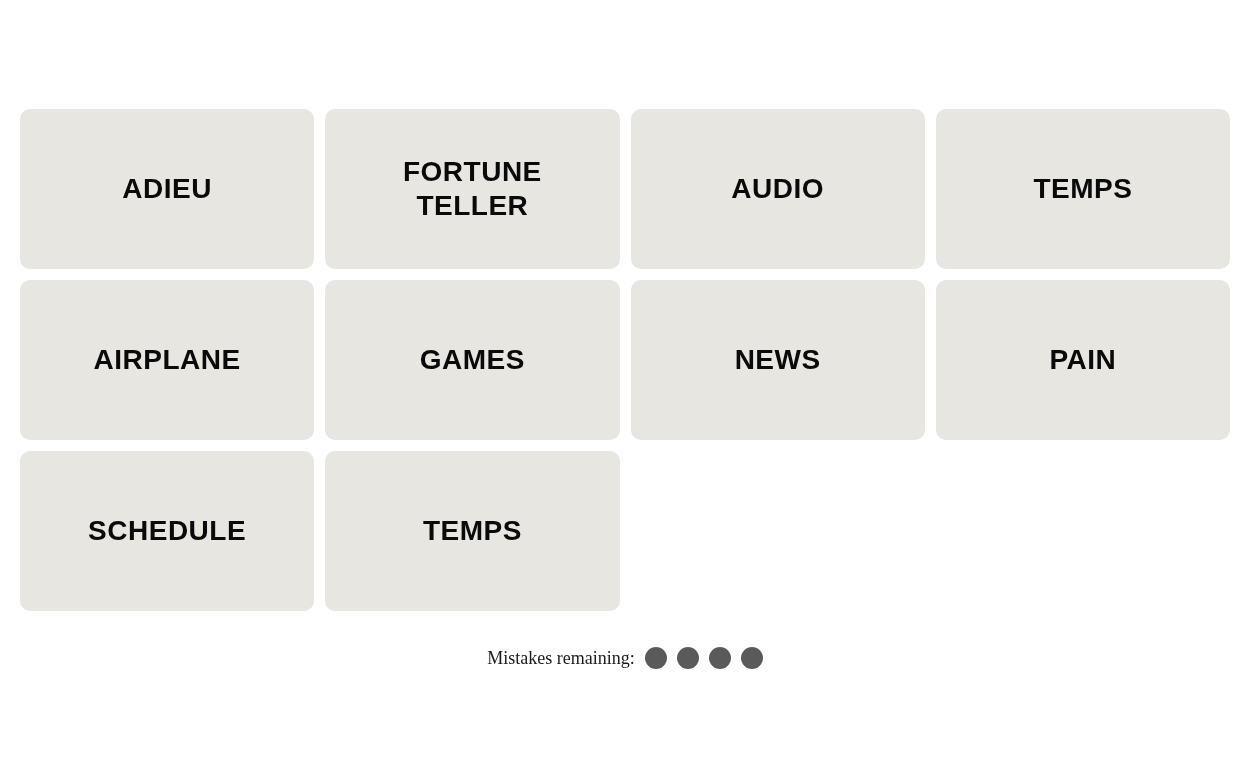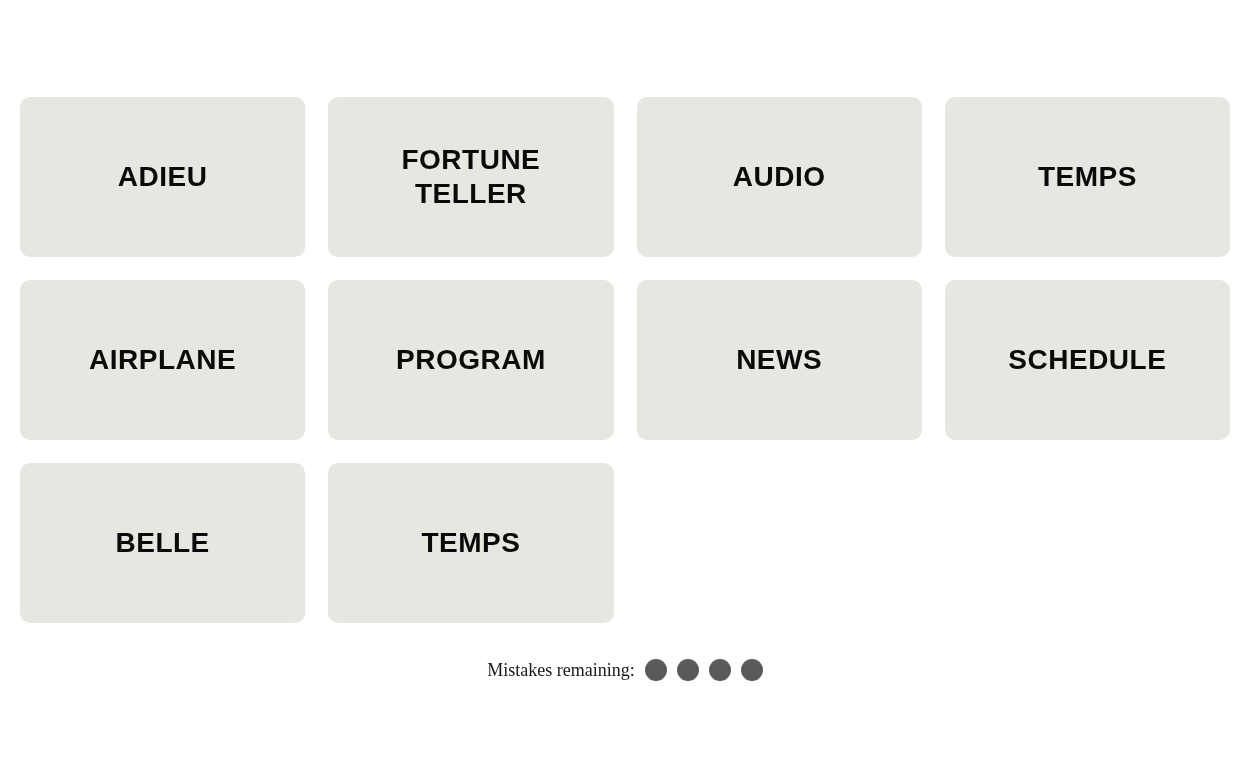--- a/index.html
+++ b/index.html
@@ -15,21 +15,21 @@
       align-items: center;
       justify-content: center;
       min-height: 768px;
       width: 1250px;
       font-family: 'Arial Black', 'Arial Bold', Arial, sans-serif;
     }
 
     .grid-container {
       display: grid;
       grid-template-columns: repeat(4, 1fr);
-      gap: 23px;
+      gap: 11px;
       padding: 20px;
       width: 1250px;
     }
 
     .grid-cell {
       background-color: #e8e6e0;
       border-radius: 10px;
       display: flex;
       align-items: center;
       justify-content: center;
@@ -86,30 +86,30 @@
     <div class="grid-cell">
       <span class="cell-label">AUDIO</span>
     </div>
     <div class="grid-cell">
       <span class="cell-label">TEMPS</span>
     </div>
     <div class="grid-cell">
       <span class="cell-label">AIRPLANE</span>
     </div>
     <div class="grid-cell">
-      <span class="cell-label">PROGRAM</span>
+      <span class="cell-label">GAMES</span>
     </div>
     <div class="grid-cell">
       <span class="cell-label">NEWS</span>
     </div>
     <div class="grid-cell">
-      <span class="cell-label">SCHEDULE</span>
+      <span class="cell-label">PAIN</span>
     </div>
     <div class="grid-cell">
-      <span class="cell-label">BELLE</span>
+      <span class="cell-label">SCHEDULE</span>
     </div>
     <div class="grid-cell">
       <span class="cell-label">TEMPS</span>
     </div>
   </div>
 
 <div class="mistakes-row">
   <span class="mistakes-label">Mistakes remaining:</span>
   <span class="mistake-dot"></span>
   <span class="mistake-dot"></span>

